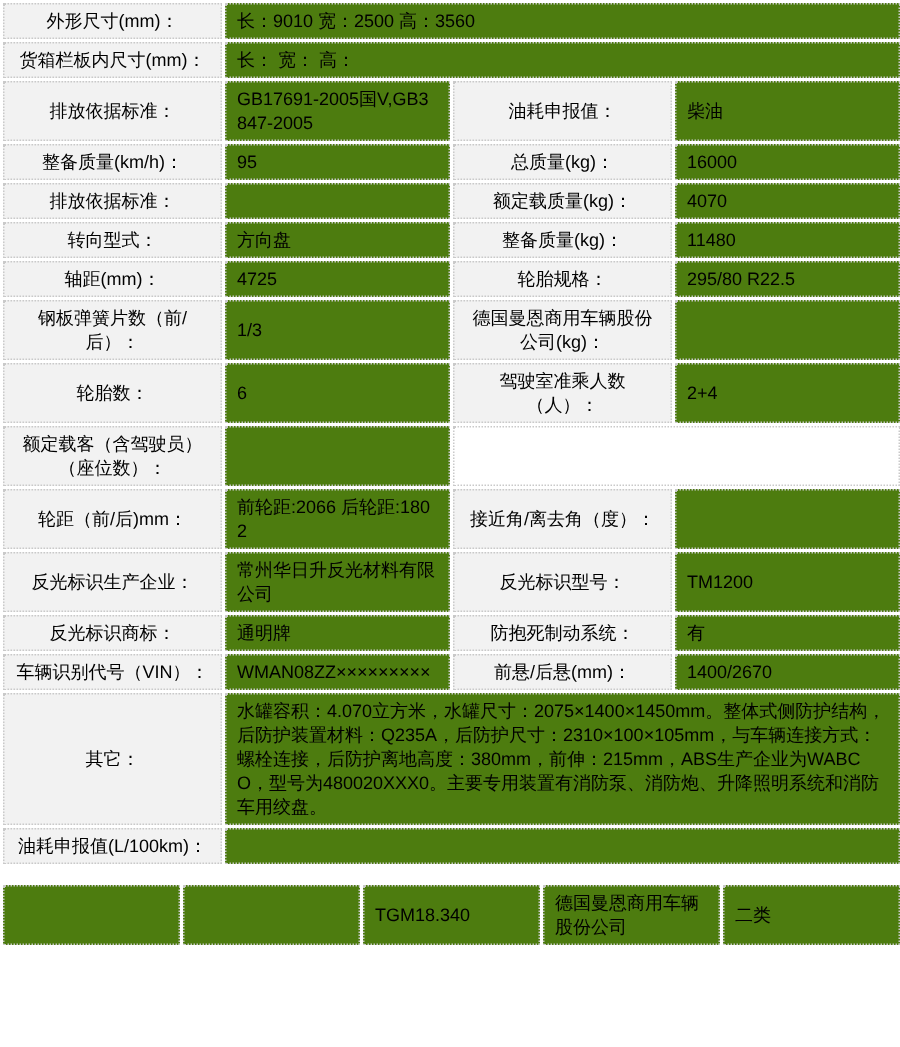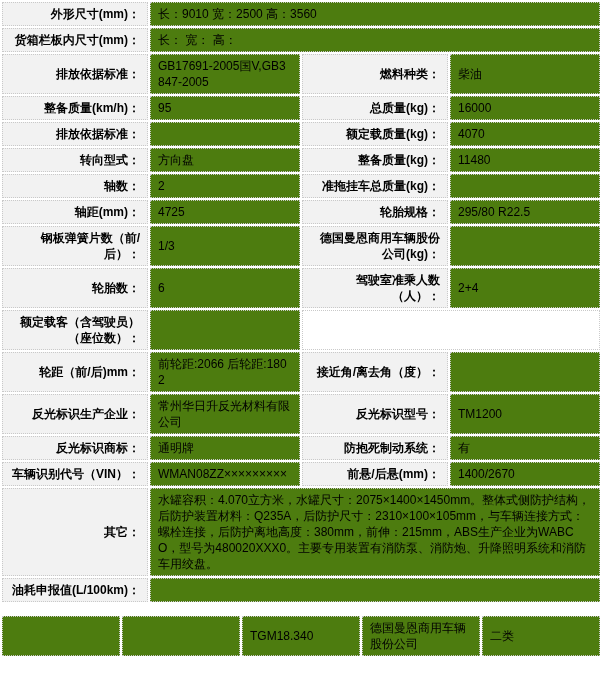--- a/index.html
+++ b/index.html
@@ -20,22 +20,22 @@
     border: 1px dotted #c9c9c9;
     font-size: 12px;
     line-height: 16px;
     padding: 3px 7px;
     vertical-align: middle;
     word-break: break-all;
     overflow: hidden;
   }
   td.label, th.header {
     background: #f2f2f2;
-    font-weight: bold;
-    text-align: right;
+    font-weight: normal;
+    text-align: center;
   }
   td.value {
     background: #4d7c0f;
     font-weight: normal;
   }
   td.plain {
     background: #ffffff;
   }
   .spacer {
     height: 10px;
@@ -56,46 +56,40 @@
         <td class="label">外形尺寸(mm)：</td>
         <td class="value" colspan="3">长：9010 宽：2500 高：3560</td>
       </tr>
       <tr>
         <td class="label">货箱栏板内尺寸(mm)：</td>
         <td class="value" colspan="3">长： 宽： 高：</td>
       </tr>
       <tr>
         <td class="label">排放依据标准：</td>
         <td class="value">GB17691-2005国V,GB3847-2005</td>
-        <td class="label">燃料种类：</td>
+        <td class="label">油耗申报值：</td>
         <td class="value">柴油</td>
       </tr>
       <tr>
         <td class="label">整备质量(km/h)：</td>
         <td class="value">95</td>
         <td class="label">总质量(kg)：</td>
         <td class="value">16000</td>
       </tr>
       <tr>
         <td class="label">排放依据标准：</td>
         <td class="value"></td>
         <td class="label">额定载质量(kg)：</td>
         <td class="value">4070</td>
       </tr>
       <tr>
         <td class="label">转向型式：</td>
         <td class="value">方向盘</td>
         <td class="label">整备质量(kg)：</td>
         <td class="value">11480</td>
-      </tr>
-      <tr>
-        <td class="label">轴数：</td>
-        <td class="value">2</td>
-        <td class="label">准拖挂车总质量(kg)：</td>
-        <td class="value"></td>
       </tr>
       <tr>
         <td class="label">轴距(mm)：</td>
         <td class="value">4725</td>
         <td class="label">轮胎规格：</td>
         <td class="value">295/80 R22.5</td>
       </tr>
       <tr>
         <td class="label">钢板弹簧片数（前/后）：</td>
         <td class="value">1/3</td>

